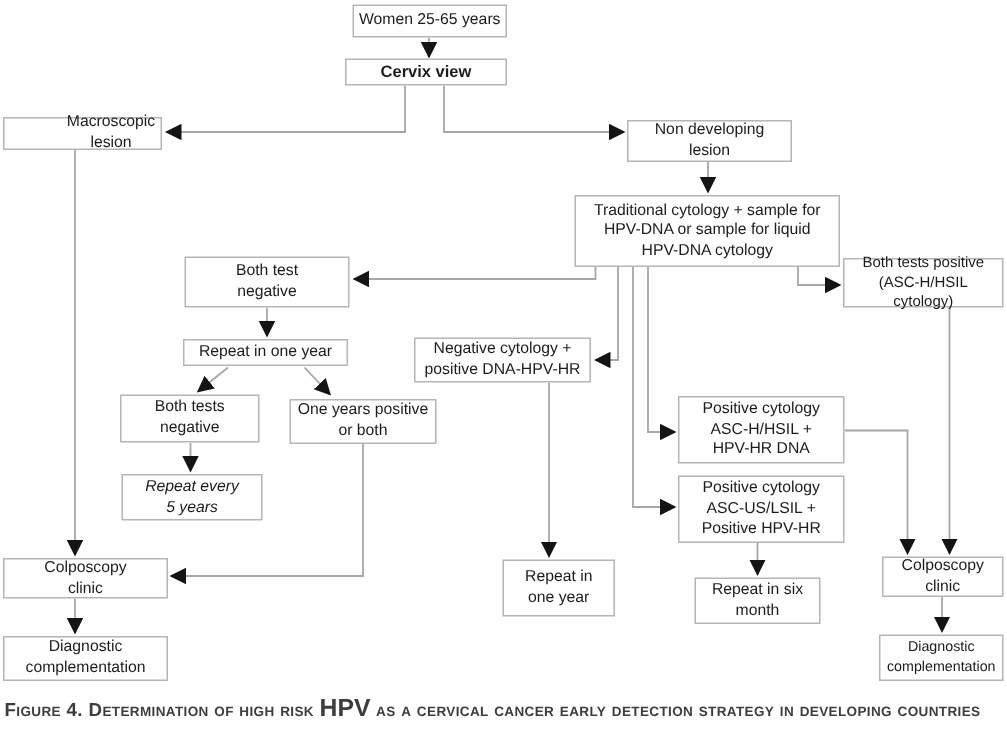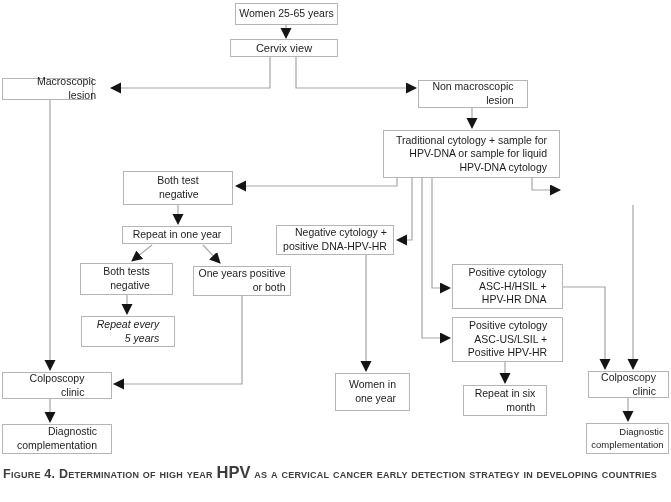--- a/index.html
+++ b/index.html
@@ -23,25 +23,25 @@
   .edge{fill:none;stroke:var(--line);stroke-width:1.2;}
   .node{
     position:absolute;
     box-sizing:border-box;
     border:1px solid var(--box-border);
     background:var(--box-bg);
     color:var(--text);
     font-size:10.5px;
     line-height:1.3;
     display:flex;align-items:center;justify-content:center;
-    text-align:right;
+    text-align:center;
     white-space:pre-line;
     padding:1px 2px;
   }
-  .node.bold{font-weight:normal;font-size:11px;}
+  .node.bold{font-weight:bold;font-size:11px;}
   .node.fs10{font-size:10px;}
   .node.fs95{font-size:9.5px;}
   .caption{
     position:absolute;left:3px;top:461px;width:665px;
     font-variant:small-caps;
     font-weight:bold;
     font-size:12.5px;
     letter-spacing:.25px;
     line-height:1.45;
     color:var(--caption);
@@ -77,26 +77,28 @@
     <polyline class="edge" points="50,399 50,422" marker-end="url(#arw)"></polyline>
     <polyline class="edge" points="366,255 366,371" marker-end="url(#arw)"></polyline>
     <polyline class="edge" points="505,362 505,383" marker-end="url(#arw)"></polyline>
     <polyline class="edge" points="563,287 605,287 605,369" marker-end="url(#arw)"></polyline>
     <polyline class="edge" points="633,205 633,369" marker-end="url(#arw)"></polyline>
     <polyline class="edge" points="628,398 628,421" marker-end="url(#arw)"></polyline>
   </svg>
 
   <div class="node" style="left:235px;top:3px;width:103px;height:22px;">Women 25-65 years</div>
   <div class="node bold" style="left:230px;top:39px;width:108px;height:18px;">Cervix view</div>
-  <div class="node" style="left:2px;top:78px;width:91px;height:22px;padding-left:40px;">Macroscopic lesion</div>
-  <div class="node" style="left:418px;top:80px;width:110px;height:28px;">Non macroscopic
+  <div class="node" style="left:2px;top:78px;width:106px;height:22px;padding-left:40px;">Macroscopic lesion</div>
+  <div class="node" style="left:418px;top:80px;width:110px;height:28px;">Non developing
 lesion</div>
   <div class="node" style="left:383px;top:130px;width:177px;height:48px;">Traditional cytology + sample for
 HPV-DNA or sample for liquid
 HPV-DNA cytology</div>
+  <div class="node fs10" style="left:562px;top:172px;width:107px;height:33px;">Both tests positive
+(ASC-H/HSIL cytology)</div>
   <div class="node" style="left:123px;top:171px;width:110px;height:34px;">Both test
 negative</div>
   <div class="node" style="left:122px;top:226px;width:110px;height:18px;">Repeat in one year</div>
   <div class="node" style="left:276px;top:225px;width:118px;height:30px;">Negative cytology +
 positive DNA-HPV-HR</div>
   <div class="node" style="left:80px;top:263px;width:93px;height:32px;">Both tests
 negative</div>
   <div class="node" style="left:193px;top:266px;width:98px;height:30px;">One years positive
 or both</div>
   <div class="node" style="left:81px;top:316px;width:94px;height:31px;font-style:italic;">Repeat every
@@ -104,28 +106,28 @@
   <div class="node" style="left:452px;top:264px;width:111px;height:45px;">Positive cytology
 ASC-H/HSIL +
 HPV-HR DNA</div>
   <div class="node" style="left:452px;top:317px;width:111px;height:45px;">Positive cytology
 ASC-US/LSIL +
 Positive HPV-HR</div>
   <div class="node" style="left:2px;top:372px;width:110px;height:27px;">Colposcopy
 clinic</div>
   <div class="node" style="left:2px;top:424px;width:110px;height:30px;">Diagnostic
 complementation</div>
-  <div class="node" style="left:335px;top:373px;width:75px;height:38px;">Women in
+  <div class="node" style="left:335px;top:373px;width:75px;height:38px;">Repeat in
 one year</div>
   <div class="node" style="left:463px;top:385px;width:84px;height:31px;">Repeat in six
 month</div>
   <div class="node" style="left:588px;top:371px;width:81px;height:27px;">Colposcopy
 clinic</div>
   <div class="node fs95" style="left:586px;top:423px;width:83px;height:31px;">Diagnostic
 complementation</div>
 
   <div class="caption"><span>Figure 4.</span>
-    <span>Determination of high year</span>
+    <span>Determination of high risk</span>
     <span class="hpv">HPV</span>
     <span>as a cervical cancer early detection strategy in developing countries</span>
   </div>
 
 </div>
 
 </body></html>

